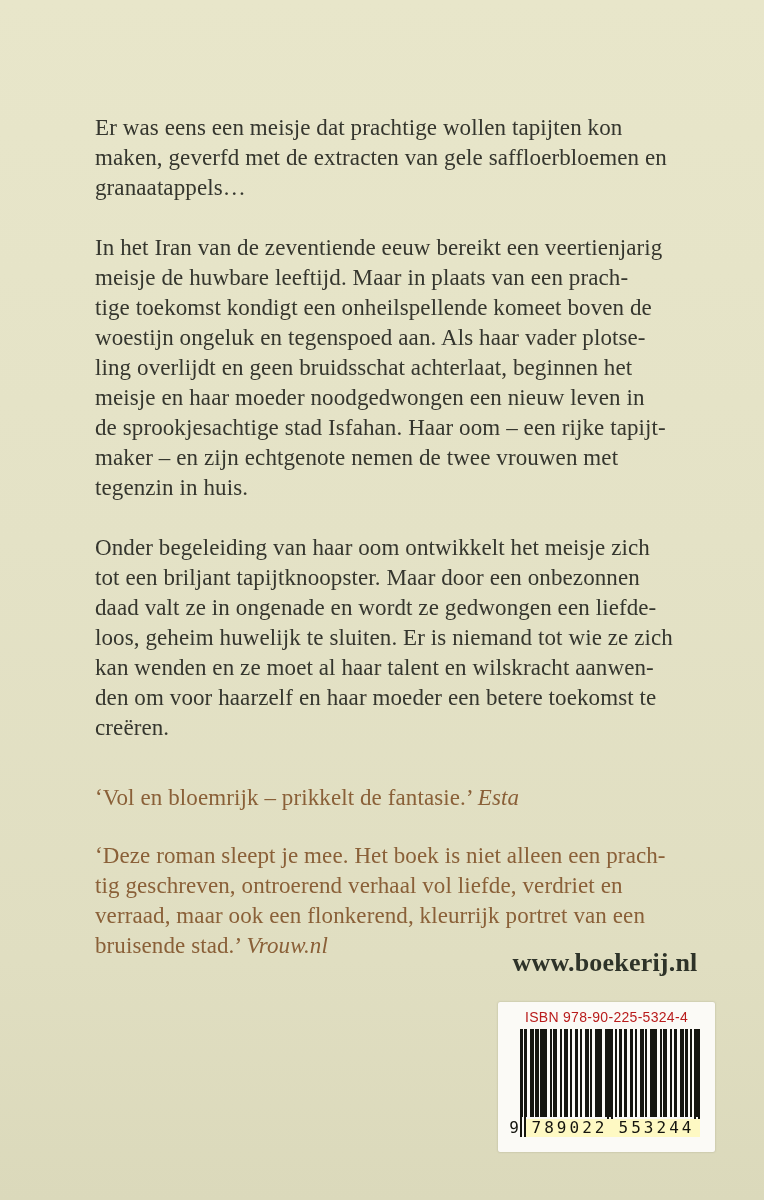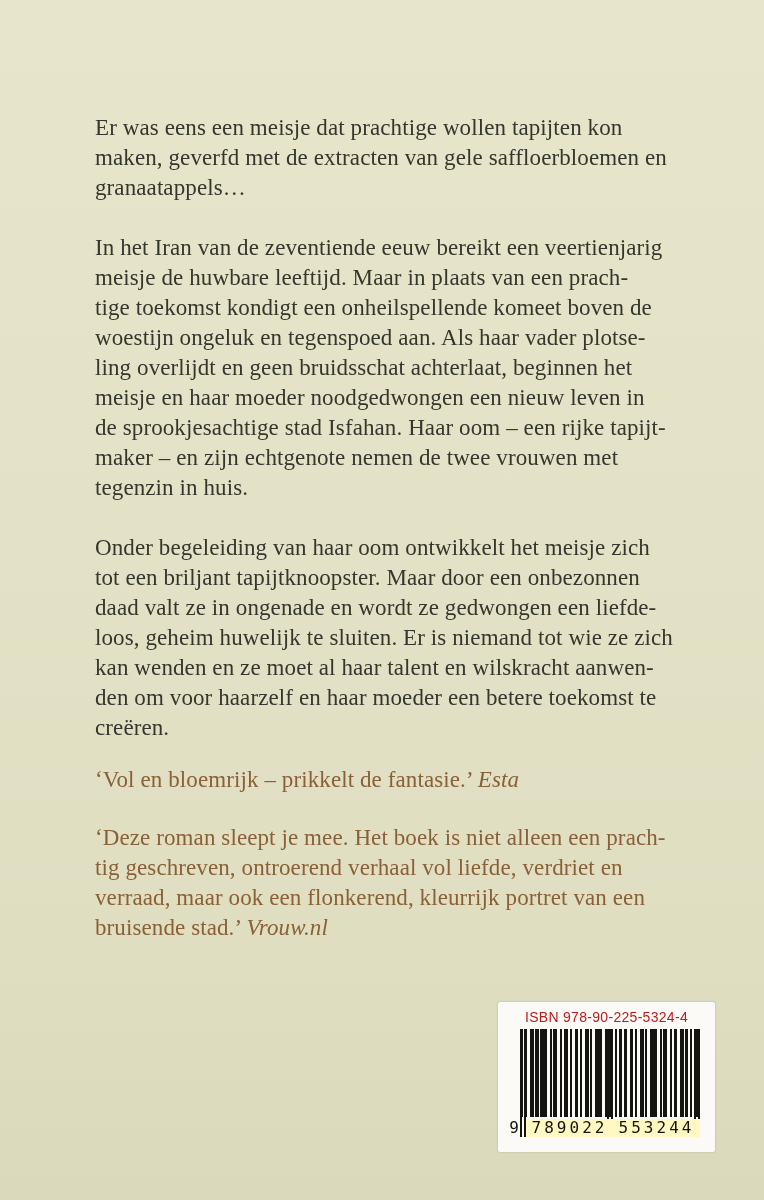--- a/index.html
+++ b/index.html
@@ -19,21 +19,21 @@
     position:absolute;
     left:95px;top:113px;width:655px;
     color:#35362e;
     font-size:23px;line-height:30px;
     letter-spacing:.1px;
   }
   .text-col p{
     margin:0 0 30px 0;
     white-space:pre-line;
   }
-  .text-col p.para-3{margin-bottom:22px;}
+  .text-col p.para-3{margin-bottom:40px;}
   .text-col p.quote{
     color:#8a6038;
   }
   .text-col p.quote-1{margin-bottom:28px;}
   .text-col p.quote-2{margin-bottom:0;}
   .quote i{font-style:italic;}
   
   .websites{
     position:absolute;
     left:445px;top:946px;width:320px;
@@ -127,20 +127,21 @@
 
     <p class="quote quote-1"><span>‘Vol en bloemrijk – prikkelt de fantasie.’ </span><i>Esta</i></p>
 
     <p class="quote quote-2"><span>‘Deze roman sleept je mee. Het boek is niet alleen een prach-
 tig geschreven, ontroerend verhaal vol liefde, verdriet en
 verraad, maar ook een flonkerend, kleurrijk portret van een
 bruisende stad.’ </span><i>Vrouw.nl</i></p>
   </div>
 
   <div class="websites">
+    <div>www.boekerij.nl</div>
   </div>
 
   <div class="barcode-box">
     <div class="isbn">ISBN 978-90-225-5324-4</div>
     <div class="bars-wrap">
       <div class="bars-bg"></div>
       <i class="guard guard-left"></i>
       <i class="guard guard-mid"></i>
       <i class="guard guard-right"></i>
     </div>

